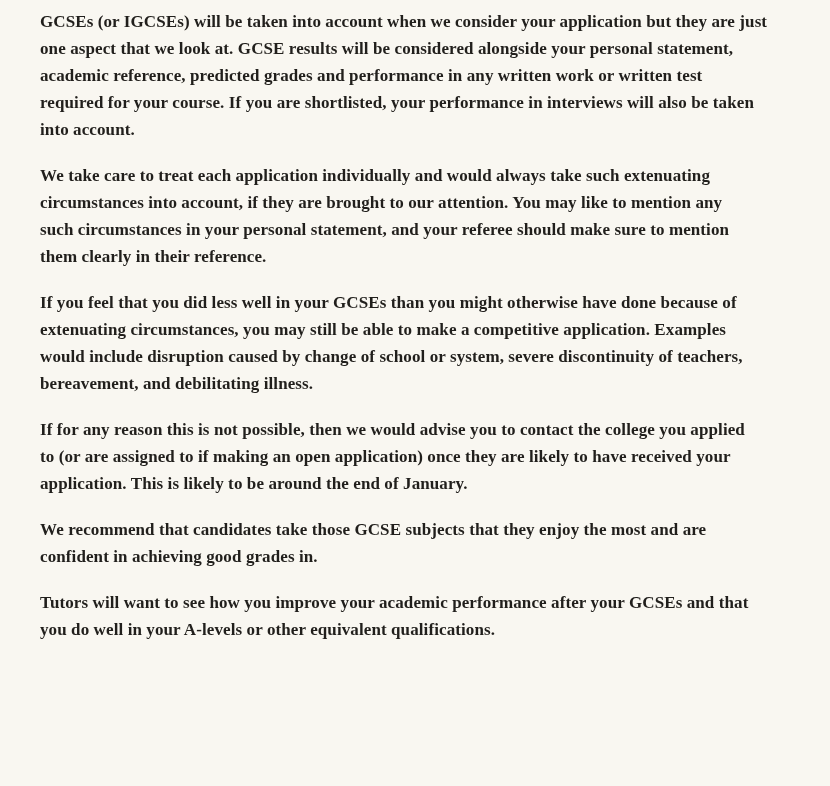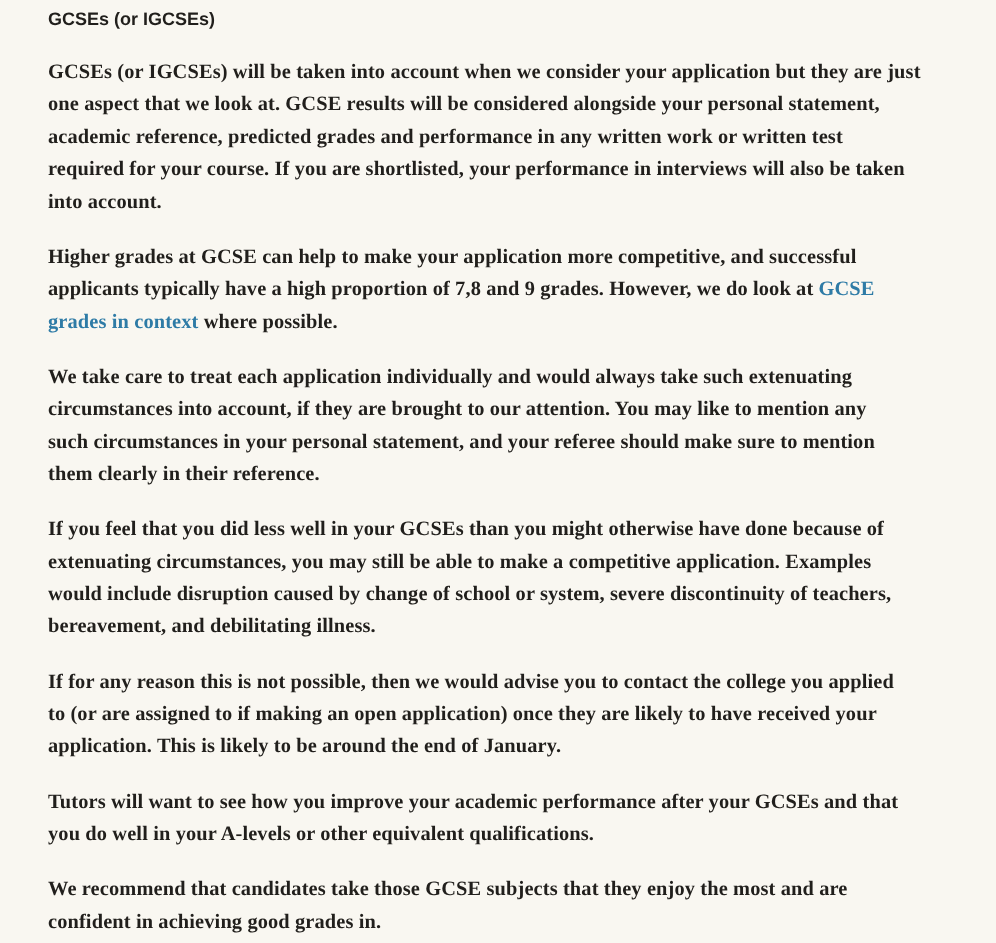--- a/index.html
+++ b/index.html
@@ -36,44 +36,40 @@
   .inline-link {
     color: #2e7ba6;
     text-decoration: none;
     cursor: pointer;
   }
 </style>
 </head>
 <body>
 
 <div class="content">
-  <h3 class="section-heading">GCSEs (or IGCSEs)</h3>
 
   <p class="para">GCSEs (or IGCSEs) will be taken into account when we consider your application but they are just
 one aspect that we look at. GCSE results will be considered alongside your personal statement,
 academic reference, predicted grades and performance in any written work or written test
 required for your course. If you are shortlisted, your performance in interviews will also be taken
 into account.</p>
 
-  <p class="para"><span>Higher grades at GCSE can help to make your application more competitive, and successful
-applicants typically have a high proportion of 7,8 and 9 grades. However, we do look at </span><a class="inline-link">GCSE
-grades in context</a><span> where possible.</span></p>
 
   <p class="para">We take care to treat each application individually and would always take such extenuating
 circumstances into account, if they are brought to our attention. You may like to mention any
 such circumstances in your personal statement, and your referee should make sure to mention
 them clearly in their reference.</p>
 
   <p class="para">If you feel that you did less well in your GCSEs than you might otherwise have done because of
 extenuating circumstances, you may still be able to make a competitive application. Examples
 would include disruption caused by change of school or system, severe discontinuity of teachers,
 bereavement, and debilitating illness.</p>
 
   <p class="para">If for any reason this is not possible, then we would advise you to contact the college you applied
 to (or are assigned to if making an open application) once they are likely to have received your
 application. This is likely to be around the end of January.</p>
 
+  <p class="para">We recommend that candidates take those GCSE subjects that they enjoy the most and are
+confident in achieving good grades in.</p>
+
   <p class="para">Tutors will want to see how you improve your academic performance after your GCSEs and that
 you do well in your A-levels or other equivalent qualifications.</p>
-
-  <p class="para">We recommend that candidates take those GCSE subjects that they enjoy the most and are
-confident in achieving good grades in.</p>
 </div>
 
 </body></html>

